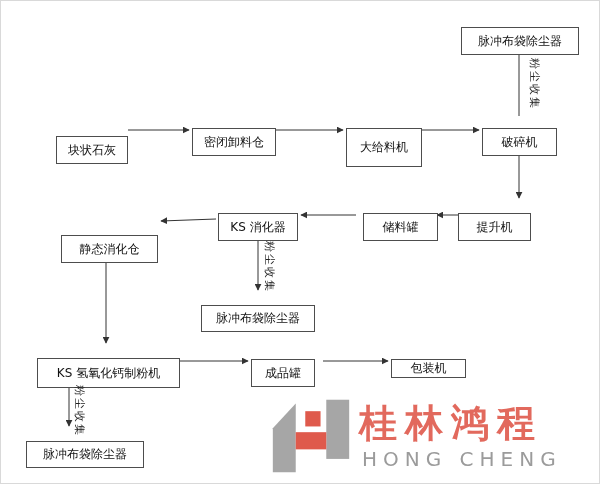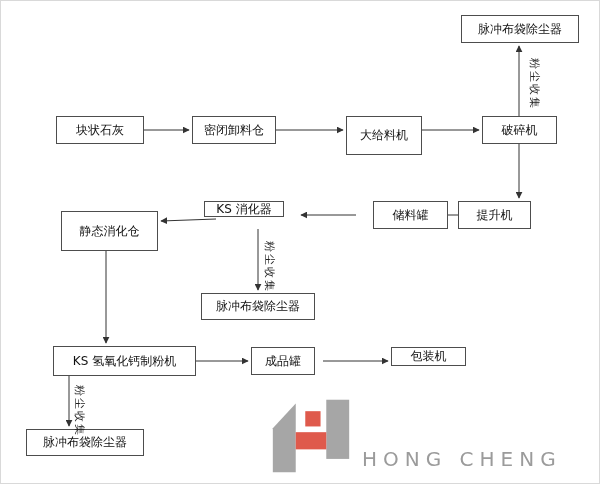--- a/index.html
+++ b/index.html
@@ -3,21 +3,21 @@
 <meta charset="utf-8">
 <style>
   html,body{margin:0;padding:0;background:#f3f3f3;font-family:"DejaVu Sans","Liberation Sans",sans-serif;}
   .canvas{
     position:relative;width:600px;height:484px;background:#ffffff;
     border:1px solid #d9d9d9;box-sizing:border-box;overflow:hidden;margin:0 auto;
   }
   .node{
     position:absolute;border:1px solid var(--box-border,#4d4d4d);background:#fff;
     display:flex;align-items:center;justify-content:center;
-    font-size:12px;color:#111;box-sizing:border-box;white-space:nowrap;
+    font-size:12px;color:#111;box-sizing:border-box;white-space:nowrap;margin-top:12px;
   }
   .edge-label{
     position:absolute;font-size:11px;color:#222;white-space:nowrap;
     transform:rotate(90deg);transform-origin:0 0;letter-spacing:2px;
   }
   svg.connectors{position:absolute;left:0;top:0;width:600px;height:484px;pointer-events:none;}
   .logo-mark{position:absolute;left:268px;top:398px;width:84px;height:74px;}
   .brand-cn{
     position:absolute;left:358px;top:402px;font-size:38px;font-weight:bold;
     color:var(--brand-red,#e2695d);letter-spacing:8px;line-height:1.1;
@@ -51,48 +51,48 @@
       <line x1="105" y1="238" x2="105" y2="342" marker-end="url(#arrow)"></line>
       <line x1="179" y1="360" x2="247" y2="360" marker-end="url(#arrow)"></line>
       <line x1="322" y1="360" x2="387" y2="360" marker-end="url(#arrow)"></line>
       <line x1="68" y1="375" x2="68" y2="425" marker-end="url(#arrow)"></line>
     </g>
   </svg>
 
   <div class="node" style="left:460px;top:14px;width:118px;height:28px">
       <span>脉冲布袋除尘器</span>
     </div>
-  <div class="node" style="left:55px;top:115px;width:88px;height:28px">
+  <div class="node" style="left:55px;top:123px;width:72px;height:28px">
       <span>块状石灰</span>
     </div>
   <div class="node" style="left:191px;top:115px;width:84px;height:28px">
       <span>密闭卸料仓</span>
     </div>
   <div class="node" style="left:345px;top:115px;width:76px;height:39px">
       <span>大给料机</span>
     </div>
   <div class="node" style="left:481px;top:115px;width:75px;height:28px">
       <span>破碎机</span>
     </div>
   <div class="node" style="left:457px;top:200px;width:73px;height:28px">
       <span>提升机</span>
     </div>
-  <div class="node" style="left:372px;top:200px;width:75px;height:28px">
+  <div class="node" style="left:362px;top:200px;width:75px;height:28px">
       <span>储料罐</span>
     </div>
-  <div class="node" style="left:203px;top:200px;width:80px;height:16px">
+  <div class="node" style="left:217px;top:200px;width:80px;height:28px">
       <span>KS 消化器</span>
     </div>
-  <div class="node" style="left:60px;top:210px;width:97px;height:40px">
+  <div class="node" style="left:60px;top:222px;width:97px;height:28px">
       <span>静态消化仓</span>
     </div>
   <div class="node" style="left:200px;top:292px;width:114px;height:27px">
       <span>脉冲布袋除尘器</span>
     </div>
-  <div class="node" style="left:52px;top:345px;width:143px;height:30px">
+  <div class="node" style="left:36px;top:345px;width:143px;height:30px">
       <span>KS 氢氧化钙制粉机</span>
     </div>
   <div class="node" style="left:250px;top:346px;width:64px;height:28px">
       <span>成品罐</span>
     </div>
   <div class="node" style="left:390px;top:346px;width:75px;height:19px">
       <span>包装机</span>
     </div>
   <div class="node" style="left:25px;top:428px;width:118px;height:27px">
       <span>脉冲布袋除尘器</span>
@@ -101,15 +101,16 @@
   <div class="edge-label" style="left:541px;top:57px">粉尘收集</div>
   <div class="edge-label" style="left:276px;top:240px">粉尘收集</div>
   <div class="edge-label" style="left:86px;top:384px">粉尘收集</div>
 
   <svg class="logo-mark" viewBox="0 0 88 76">
     <polygon points="4,30 28,4 28,76 4,76" fill="#a6a6a6"></polygon>
     <rect x="60" y="0" width="24" height="62" fill="#a6a6a6"></rect>
     <rect x="28" y="34" width="32" height="18" fill="#df5a4c"></rect>
     <rect x="38" y="12" width="16" height="16" fill="#df5a4c"></rect>
   </svg>
+  <div class="brand-cn">桂林鸿程</div>
   <div class="brand-en">HONG CHENG</div>
 
 </div>
 
 </body></html>

